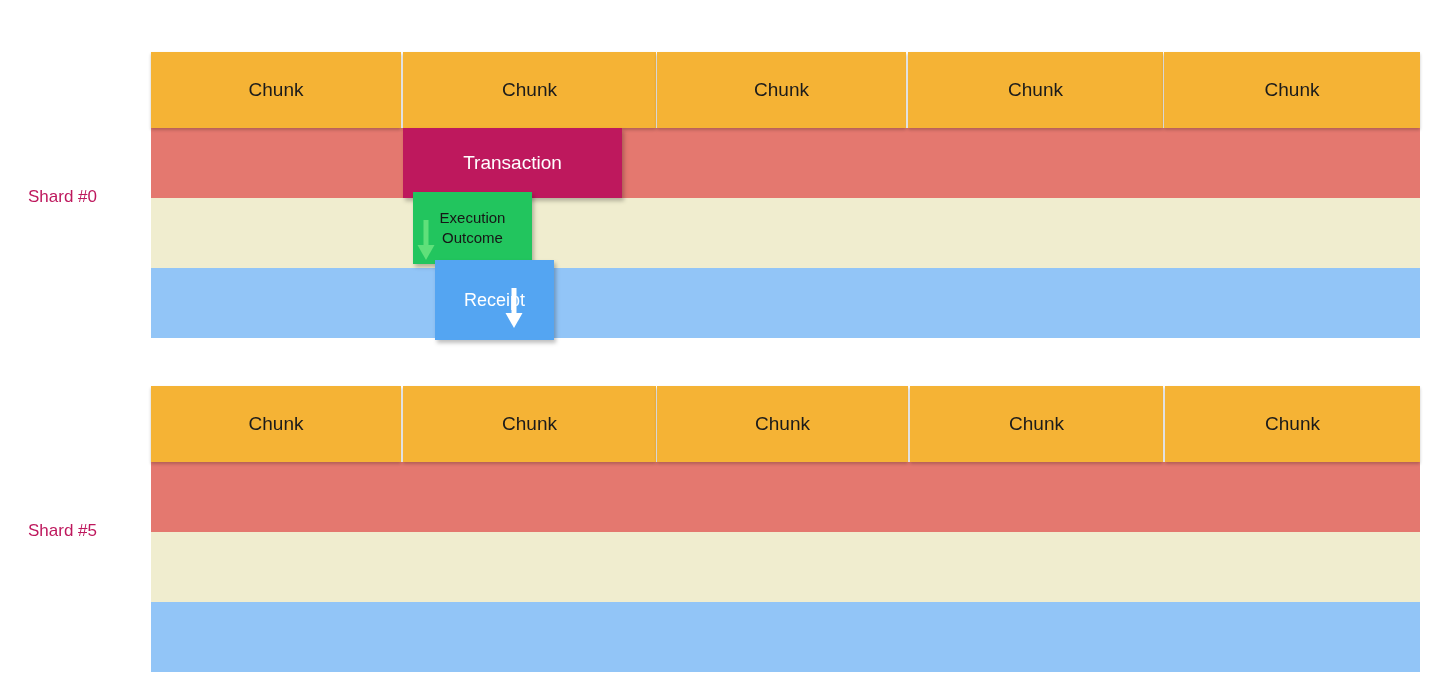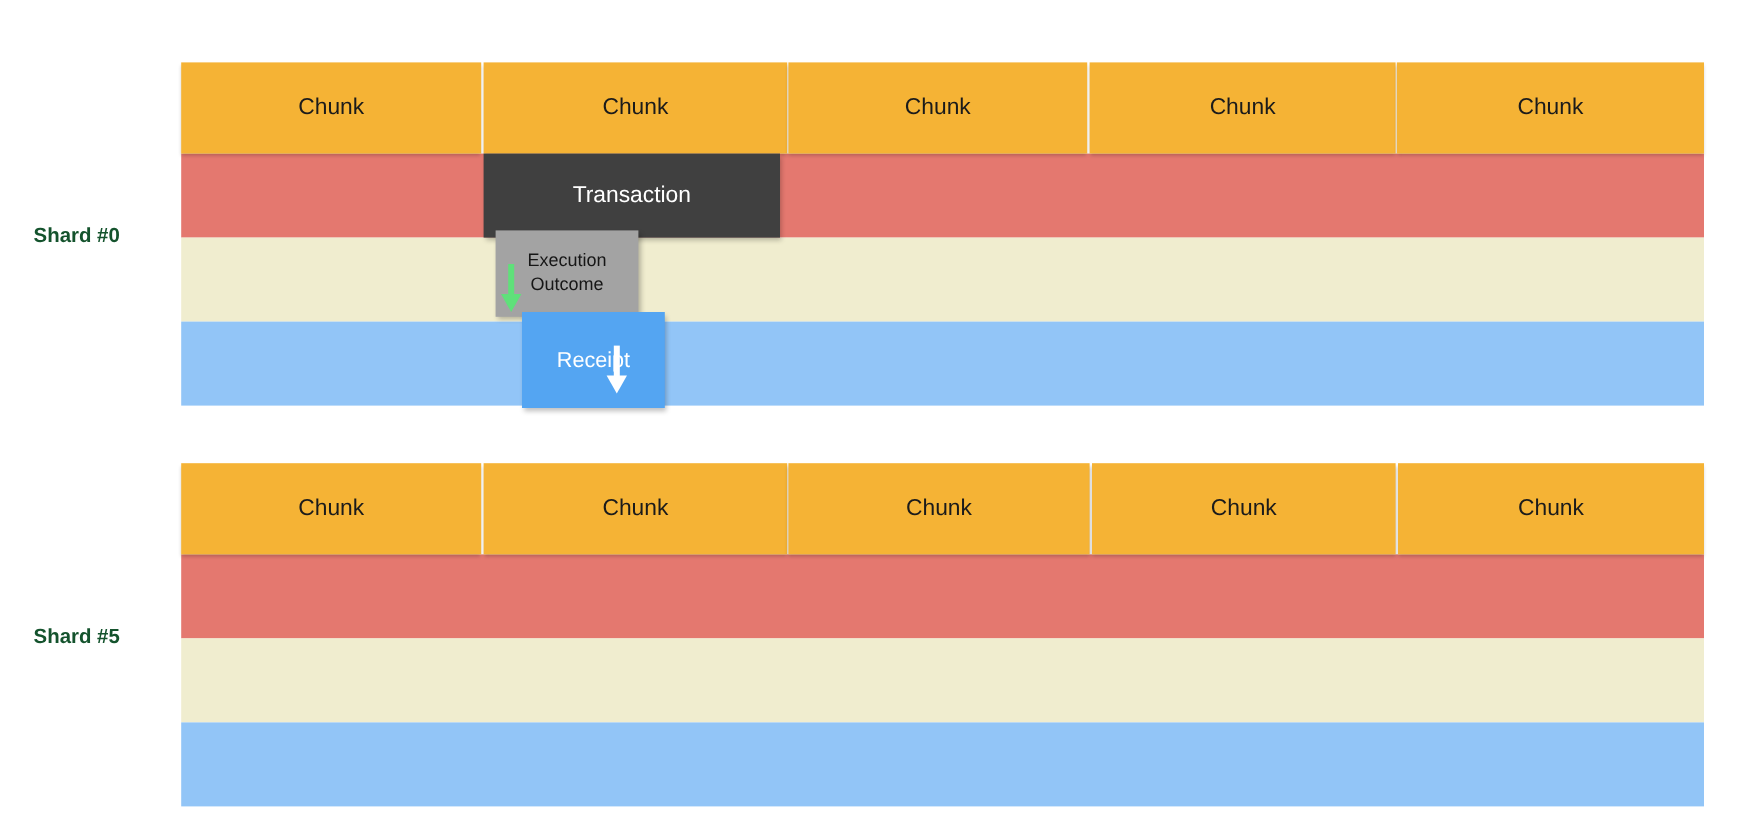--- a/index.html
+++ b/index.html
@@ -27,25 +27,24 @@
     width: 1449px;
   }
   .shard-0 { top: 52px; }
   .shard-1 { top: 386px; }
 
   .shard-label {
     position: absolute;
     left: 28px;
     width: 120px;
     font-size: 17px;
-    color: #14532d;
+    color: #be185d;
     white-space: nowrap;
     text-align: left;
     line-height: 1;
-    font-weight: bold;
   }
   .shard-0 .shard-label { top: 136px; }
   .shard-1 .shard-label { top: 136px; }
 
   
   .band {
     position: absolute;
     left: 151px;
     width: 1269px;
   }
@@ -81,32 +80,32 @@
     box-sizing: border-box;
     display: flex;
     align-items: center;
     justify-content: center;
     text-align: center;
     box-shadow: 2px 3px 4px rgba(0,0,0,0.25);
   }
   .hl-transaction {
     left: 403px;
     top: 76px;
-    width: 247px;
+    width: 219px;
     height: 70px;
-    background: #404040;
+    background: #be185d;
     color: #ffffff;
     font-size: 19px;
   }
   .hl-outcome {
     left: 413px;
     top: 140px;
     width: 119px;
     height: 72px;
-    background: #a3a3a3;
+    background: #22c55e;
     color: #161616;
     font-size: 15px;
     line-height: 1.35;
   }
   .hl-receipt {
     left: 435px;
     top: 208px;
     width: 119px;
     height: 80px;
     background: #54A5F2;

